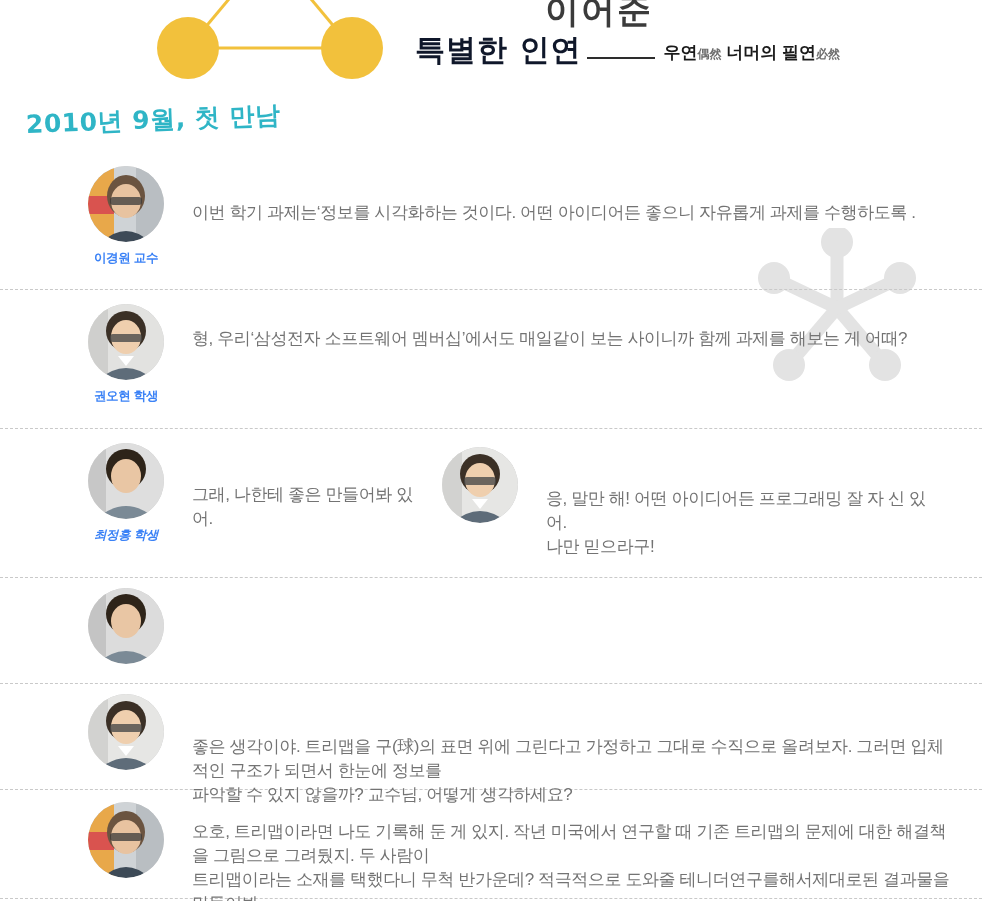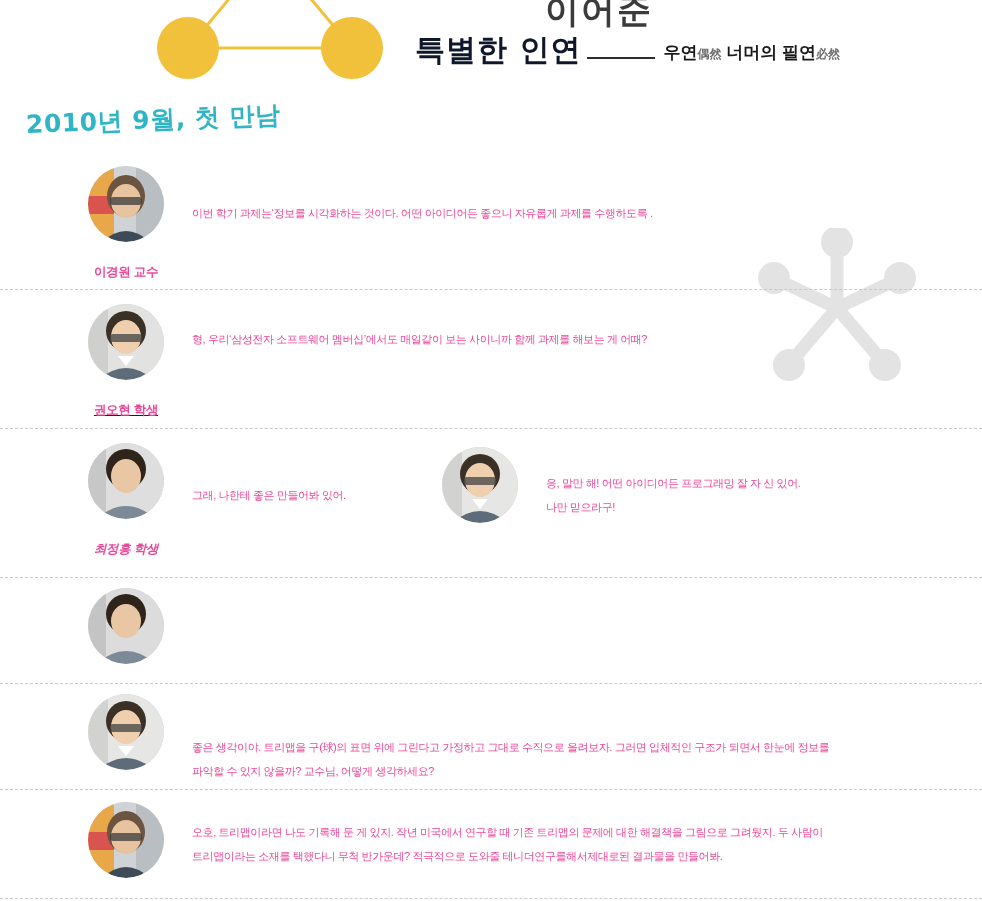--- a/index.html
+++ b/index.html
@@ -128,40 +128,40 @@
     height: 76px;
     border-radius: 50%;
     overflow: hidden;
     margin: 0 auto;
     position: relative;
     background: #d8d8d8;
     box-shadow: 0 0 0 1px rgba(0,0,0,0.05) inset;
   }
   .avatar svg { display: block; }
   .speaker-name {
-    margin-top: 22px;
+    margin-top: 8px;
     font-size: 12.5px;
     font-weight: bold;
-    color: #ec4899;
+    color: #3b82f6;
     letter-spacing: -0.3px;
   }
   .bubble {
-    font-size: 11px;
+    font-size: 17px;
     line-height: 24px;
-    color: #ec4899;
+    color: #737373;
     letter-spacing: -0.4px;
   }
 
   
   .r1 { height: 137px; }
   .r1 .speaker { left: 72px; top: 14px; }
   .r1 .bubble { position: absolute; left: 192px; top: 49px; width: 740px; }
 
   .r2 { height: 138px; }
-  .r2 .speaker { left: 72px; top: 14px; text-decoration: underline; }
+  .r2 .speaker { left: 72px; top: 14px; }
   .r2 .bubble { position: absolute; left: 192px; top: 37px; width: 740px; }
 
   .r3 { height: 148px; }
   .r3 .speaker { left: 72px; top: 14px; font-style: italic; }
   .r3 .bubble-a { position: absolute; left: 192px; top: 54px; width: 230px; }
   .r3 .speaker-b { position: absolute; left: 428px; top: 18px; width: 104px; }
   .r3 .bubble-b { position: absolute; left: 546px; top: 42px; width: 390px; }
 
   .r4 { height: 105px; }
   .r4 .speaker { left: 72px; top: 10px; }
@@ -313,21 +313,21 @@
             <ellipse cx="38" cy="27" rx="20" ry="20" fill="#3b3026"></ellipse>
             <ellipse cx="38" cy="33" rx="15" ry="17" fill="#efcfae"></ellipse>
             <rect x="22" y="30" width="32" height="8" rx="3" fill="#4a4a4a" opacity="0.8"></rect>
             <path d="M10 76 q28 -24 56 0 z" fill="#5e6c79"></path>
             <path d="M30 52 l8 10 l8 -10 z" fill="#ffffff"></path>
           </g>
         </svg>
       </div>
 
     </div>
-    <div class="bubble bubble-b" style="white-space: pre-line;">응, 말만 해! 어떤 아이디어든 프로그래밍 잘 자 신 있어.
+    <div class="bubble bubble-b" style="white-space: pre-line; margin-top: 16px;">응, 말만 해! 어떤 아이디어든 프로그래밍 잘 자 신 있어.
 나만 믿으라구!</div>
   </div>
 
   <div class="row r4">
     <div class="speaker avatar-noname">
       <div class="avatar">
         <svg viewBox="0 0 76 76" width="76" height="76" xmlns="http://www.w3.org/2000/svg">
           <defs>
               <clipPath id="c5">
                 <circle cx="38" cy="38" r="38"></circle>

